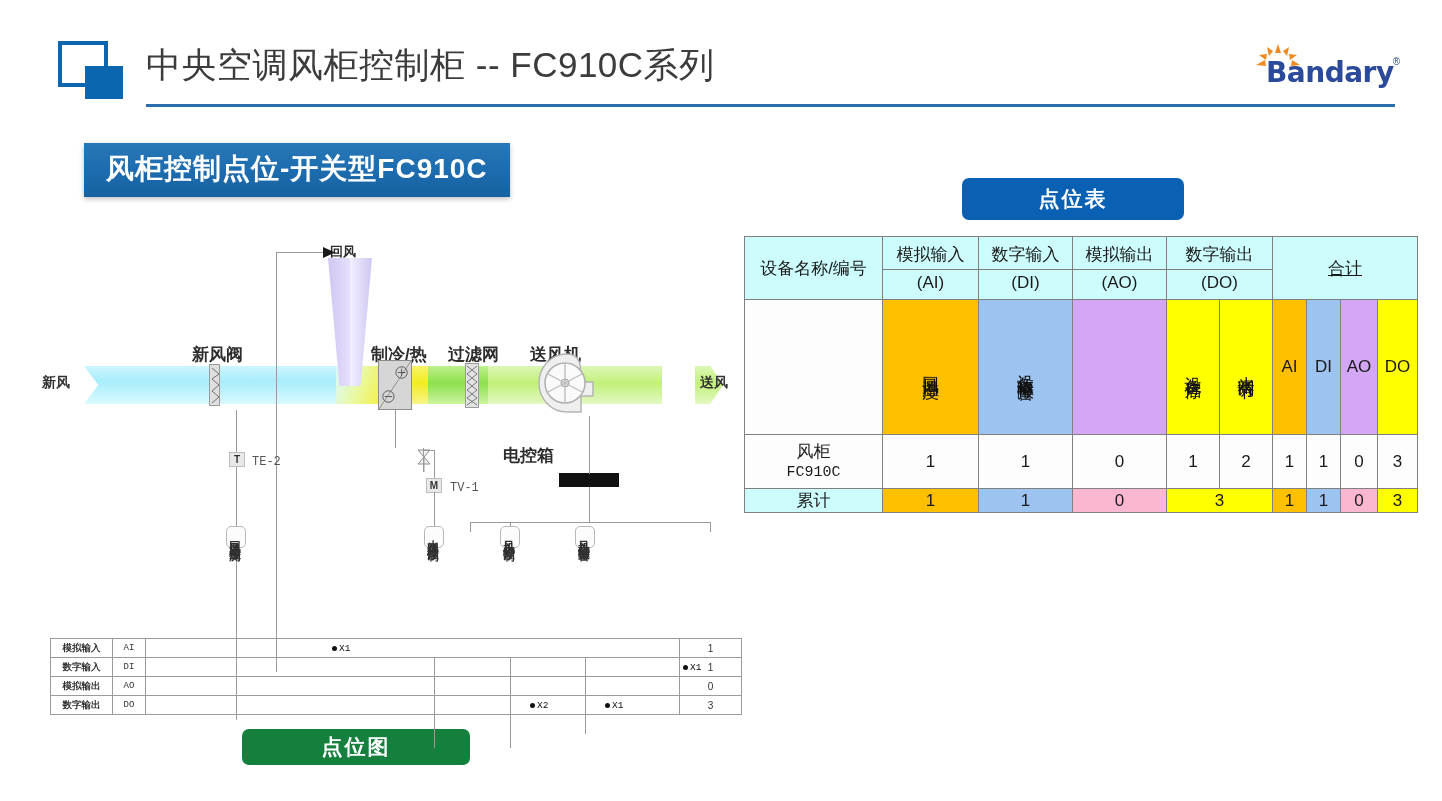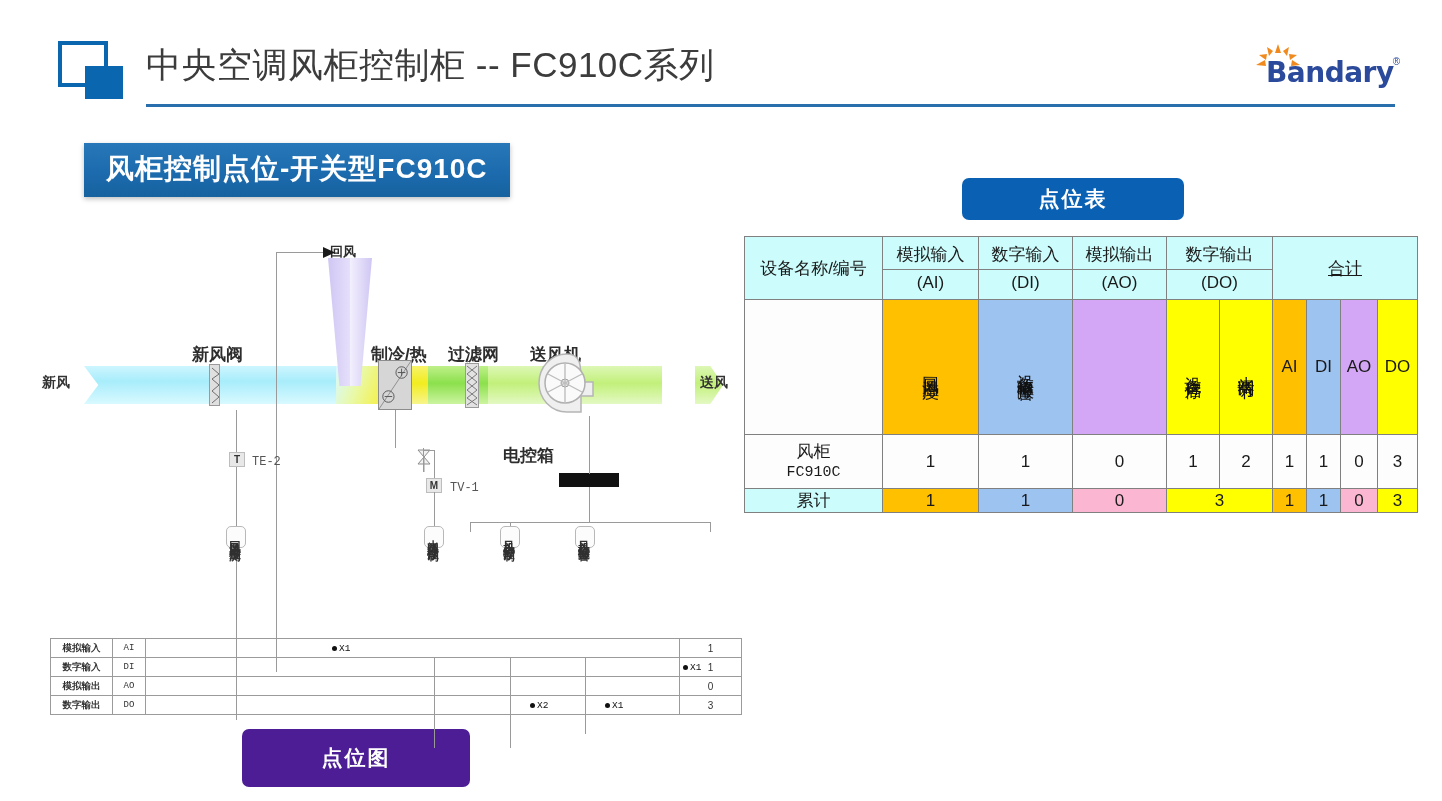--- a/index.html
+++ b/index.html
@@ -56,21 +56,21 @@
   }
 
   
   .badge {
     position: absolute; color: #fff; font-weight: bold;
     font-size: 21px; letter-spacing: 2px;
     border-radius: 7px; text-align: center;
     display: flex; align-items: center; justify-content: center;
   }
   .badge-table { left: 962px; top: 178px; width: 222px; height: 42px; background: #0a61b4; }
-  .badge-diagram { left: 242px; top: 729px; width: 228px; height: 58px; background: #4c1d95; }
+  .badge-diagram { left: 242px; top: 729px; width: 228px; height: 36px; background: #15803d; }
 
   
   .diagram { position: absolute; left: 40px; top: 230px; width: 720px; height: 490px; }
   .dlabel {
     position: absolute; font-size: 17px; color: #2d2d2d;
     font-weight: bold; white-space: nowrap;
   }
   .dlabel-lg { font-size: 14px; font-weight: bold; color: #333; }
 
   

